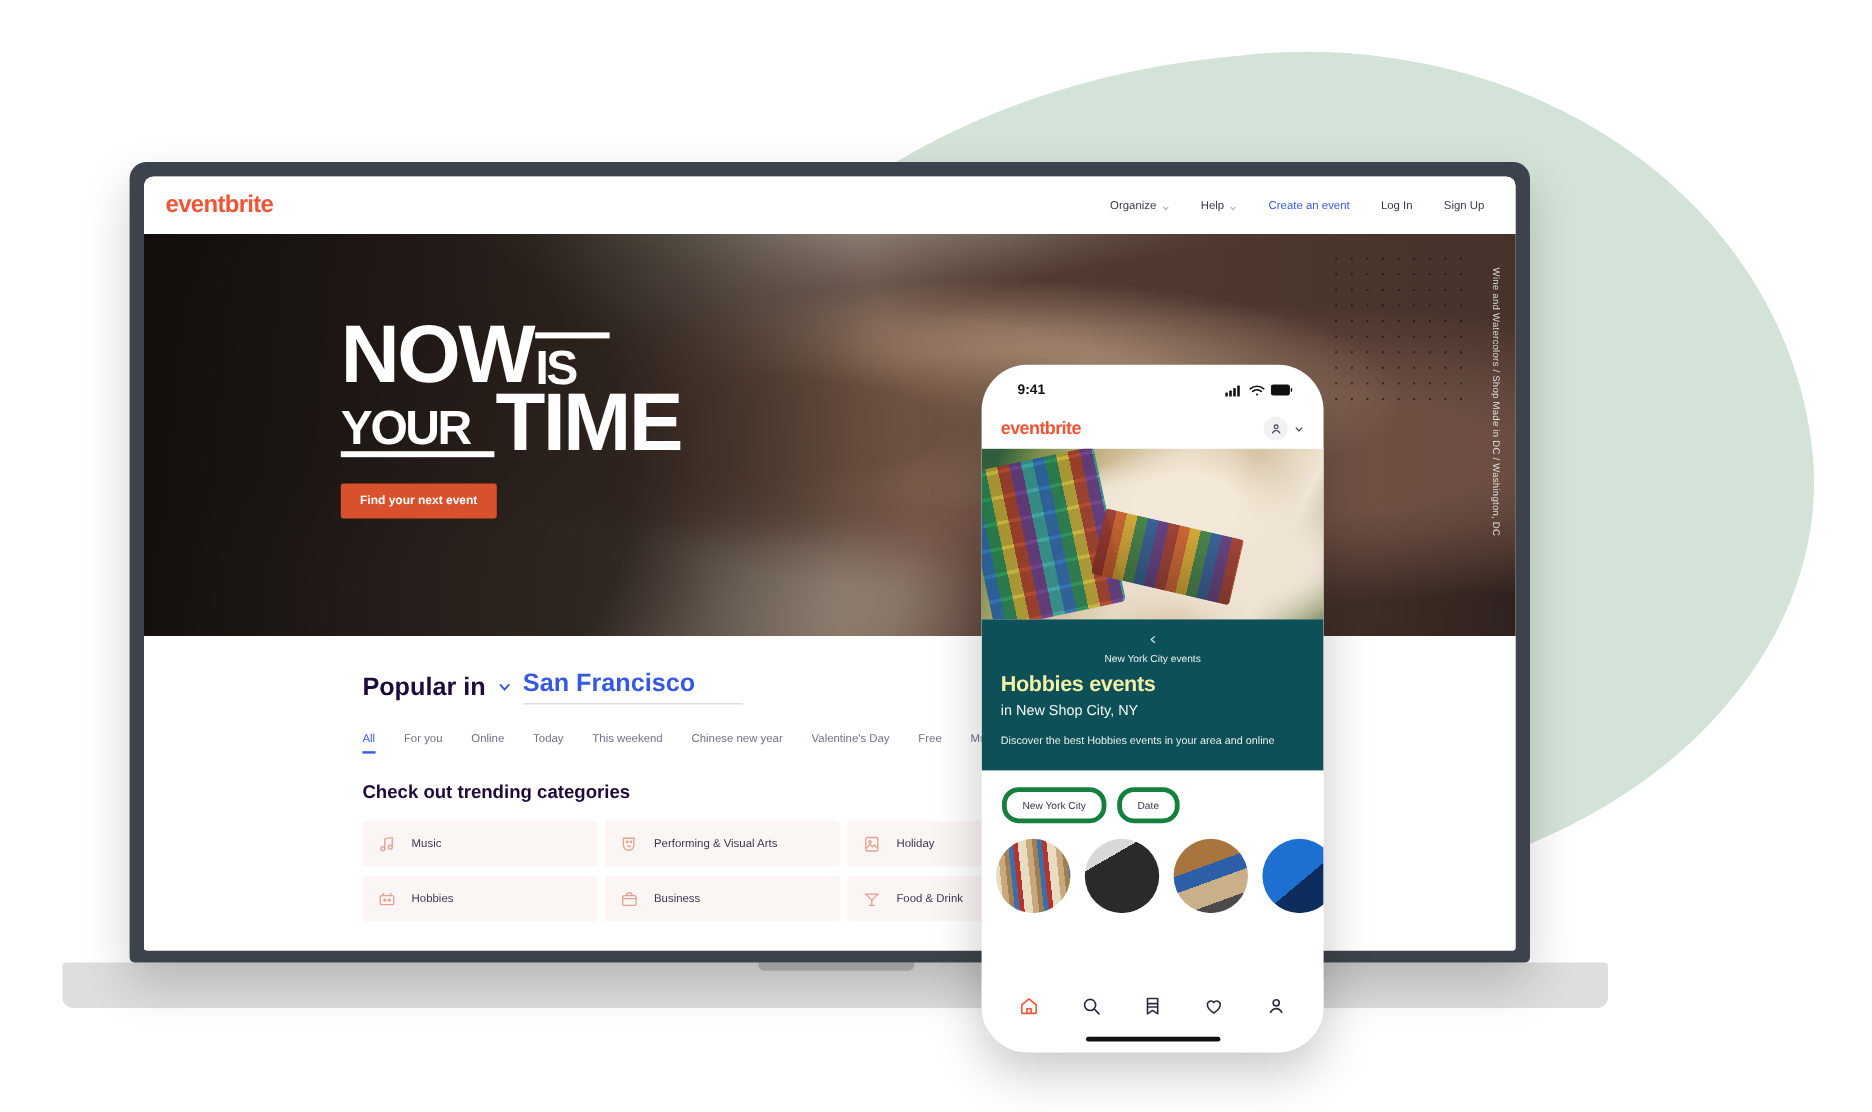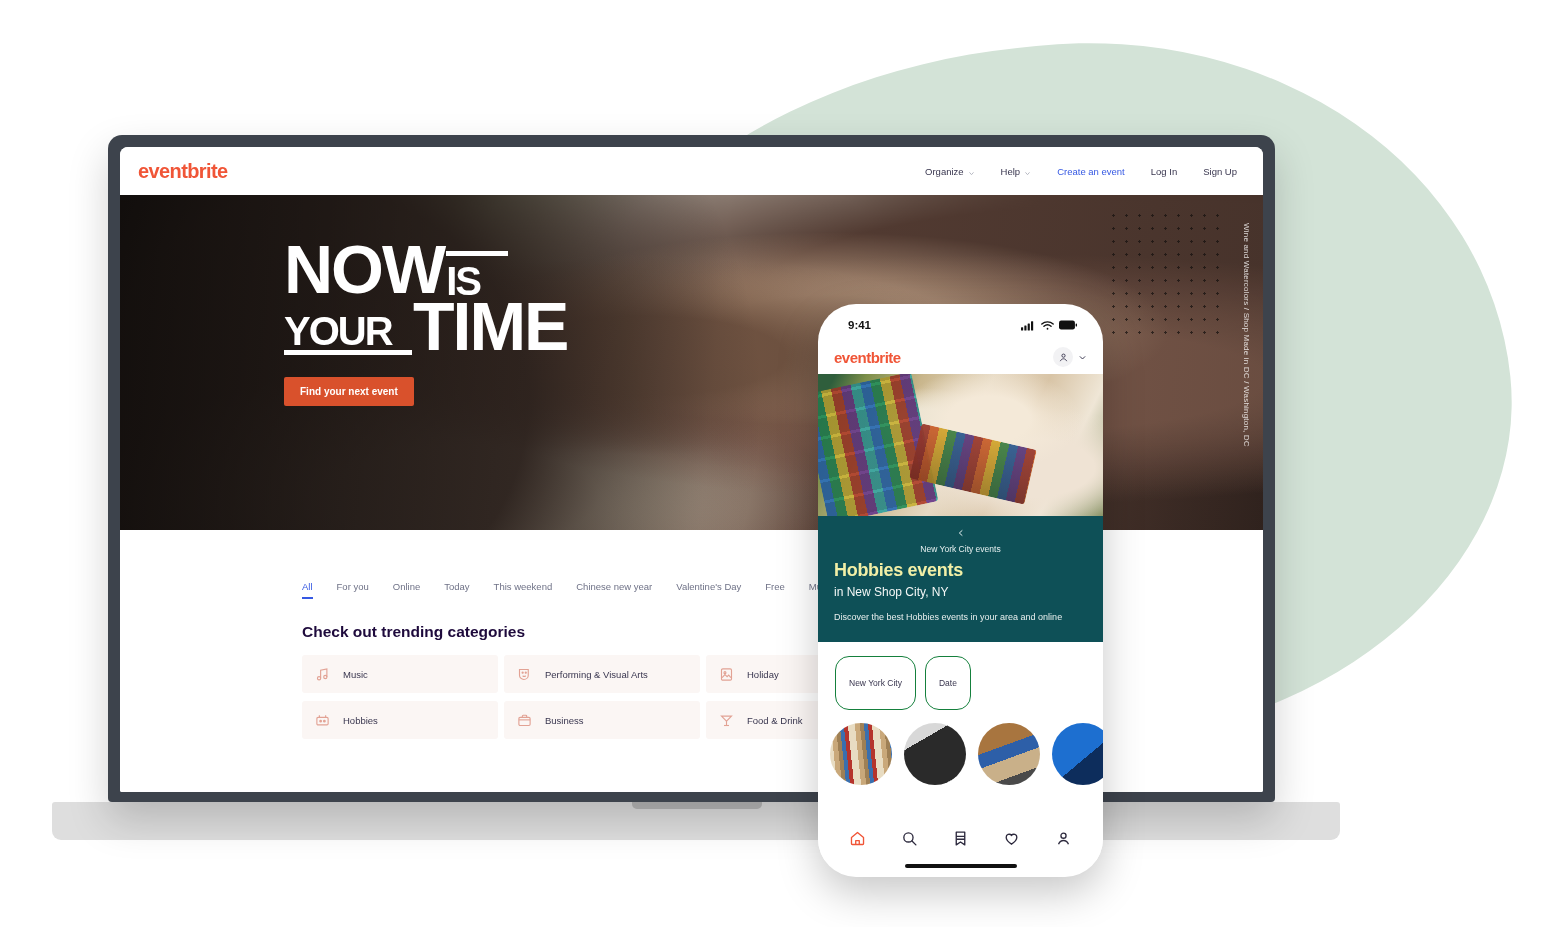--- a/index.html
+++ b/index.html
@@ -156,21 +156,21 @@
     opacity: .85;
   }
   #hero-shade {
     position: absolute;
     inset: 0;
     background: linear-gradient(95deg, rgba(10,8,7,.80) 0%, rgba(10,8,7,.42) 28%, rgba(10,8,7,.08) 52%, rgba(10,8,7,.25) 100%);
   }
   #hero-copy {
     position: absolute;
     left: 164px;
-    top: 46px;
+    top: 72px;
     width: 290px;
   }
   #hero-title {
     color: #fff;
     font-weight: bold;
     line-height: .84;
     letter-spacing: -2px;
   }
   .hl-row { display: flex; align-items: flex-end; }
   #hl-now { font-size: 68px; }
@@ -376,25 +376,25 @@
     color: #e8efee;
   }
 
   #phone-chips {
     display: flex;
     gap: 9px;
     padding: 14px 17px 0 17px;
     flex: none;
   }
   .chip {
-    border: 1px solid #15803d;
+    border: 4px solid #15803d;
     border-radius: 14px;
     font-size: 8.5px;
     color: #39364f;
-    padding: 21px 13px;
+    padding: 6px 13px;
     background: #fff;
     cursor: pointer;
     font-family: inherit;
   }
 
   #explore-heading {
     text-align: center;
     font-size: 13.5px;
     font-weight: bold;
     color: #1e0a3c;
@@ -499,20 +499,27 @@
             <span id="hl-time">TIME</span>
           </div>
         </div>
         <button id="hero-btn">Find your next event</button>
       </div>
 
       <div id="hero-credit">Wine and Watercolors / Shop Made in DC / Washington, DC</div>
     </div>
 
     <div id="eb-body">
+      <div id="popular-row">
+        <div id="popular-label">Popular in</div>
+        <svg id="popular-chev" viewBox="0 0 24 24" fill="none" stroke="#3659e3" stroke-width="3">
+            <polyline points="5,8 12,16 19,8"></polyline>
+          </svg>
+        <div id="popular-city">San Francisco</div>
+      </div>
 
       <div id="eb-tabs">
         <div class="tab active">All</div>
         <div class="tab">For you</div>
         <div class="tab">Online</div>
         <div class="tab">Today</div>
         <div class="tab">This weekend</div>
         <div class="tab">Chinese new year</div>
         <div class="tab">Valentine's Day</div>
         <div class="tab">Free</div>

